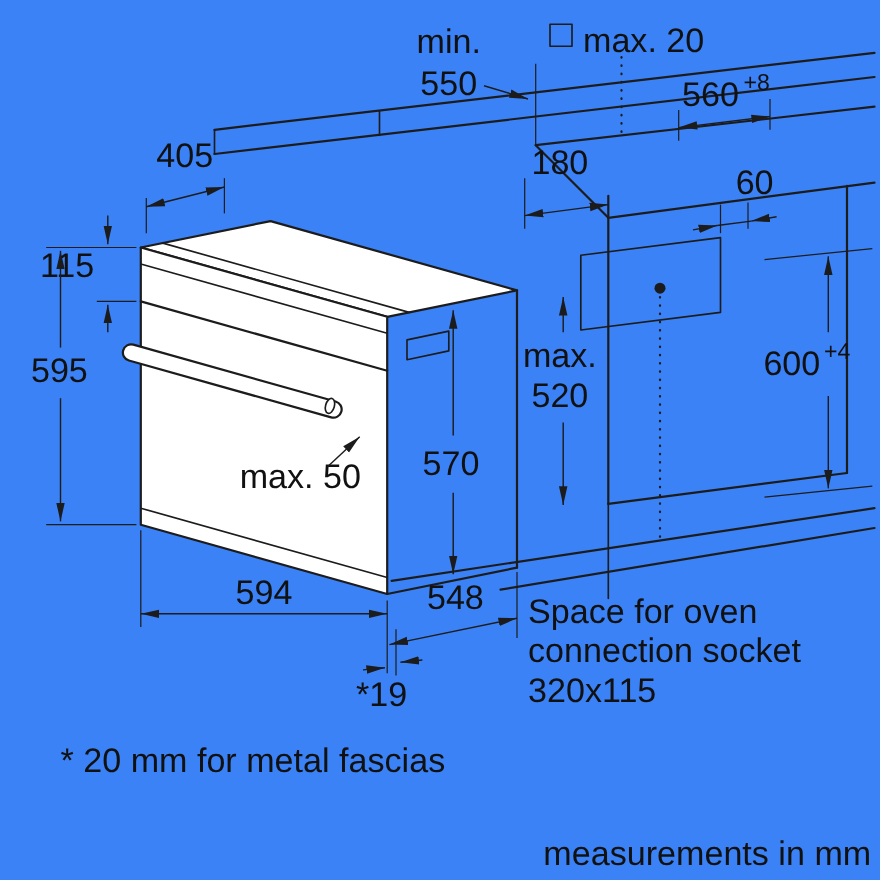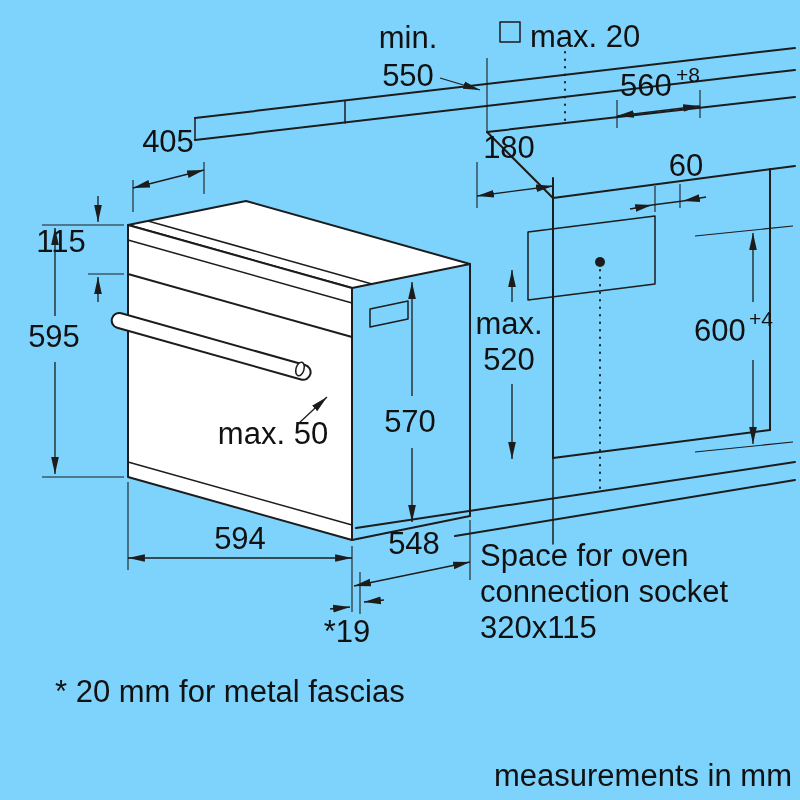--- a/index.html
+++ b/index.html
@@ -1,16 +1,16 @@
 <!DOCTYPE html>
 <html><head>
 <meta charset="utf-8">
 <style>
   html,body{margin:0;padding:0;background:#ffffff;}
-  .stage{width:800px;height:800px;position:relative;background:#7dd3fc;overflow:hidden;}
+  .stage{width:800px;height:800px;position:relative;background:#3b82f6;overflow:hidden;}
   svg{display:block;}
   .obj{stroke:#1c1c1c;stroke-width:2;fill:none;stroke-linecap:round;stroke-linejoin:round;}
   .thin{stroke-width:1.5;}
   .fillwhite{fill:#ffffff;}
   .ext{stroke:#1c1c1c;stroke-width:1.1;fill:none;}
   .dim{stroke:#1c1c1c;stroke-width:1.3;fill:none;}
   .dot{stroke:#1c1c1c;stroke-width:2;fill:none;stroke-dasharray:0.5 7;stroke-linecap:round;}
   .lbl{font-family:"Liberation Sans",sans-serif;font-size:31px;fill:#111111;}
   .sup{font-size:21px;}
   .solid{fill:#1c1c1c;stroke:none;}

